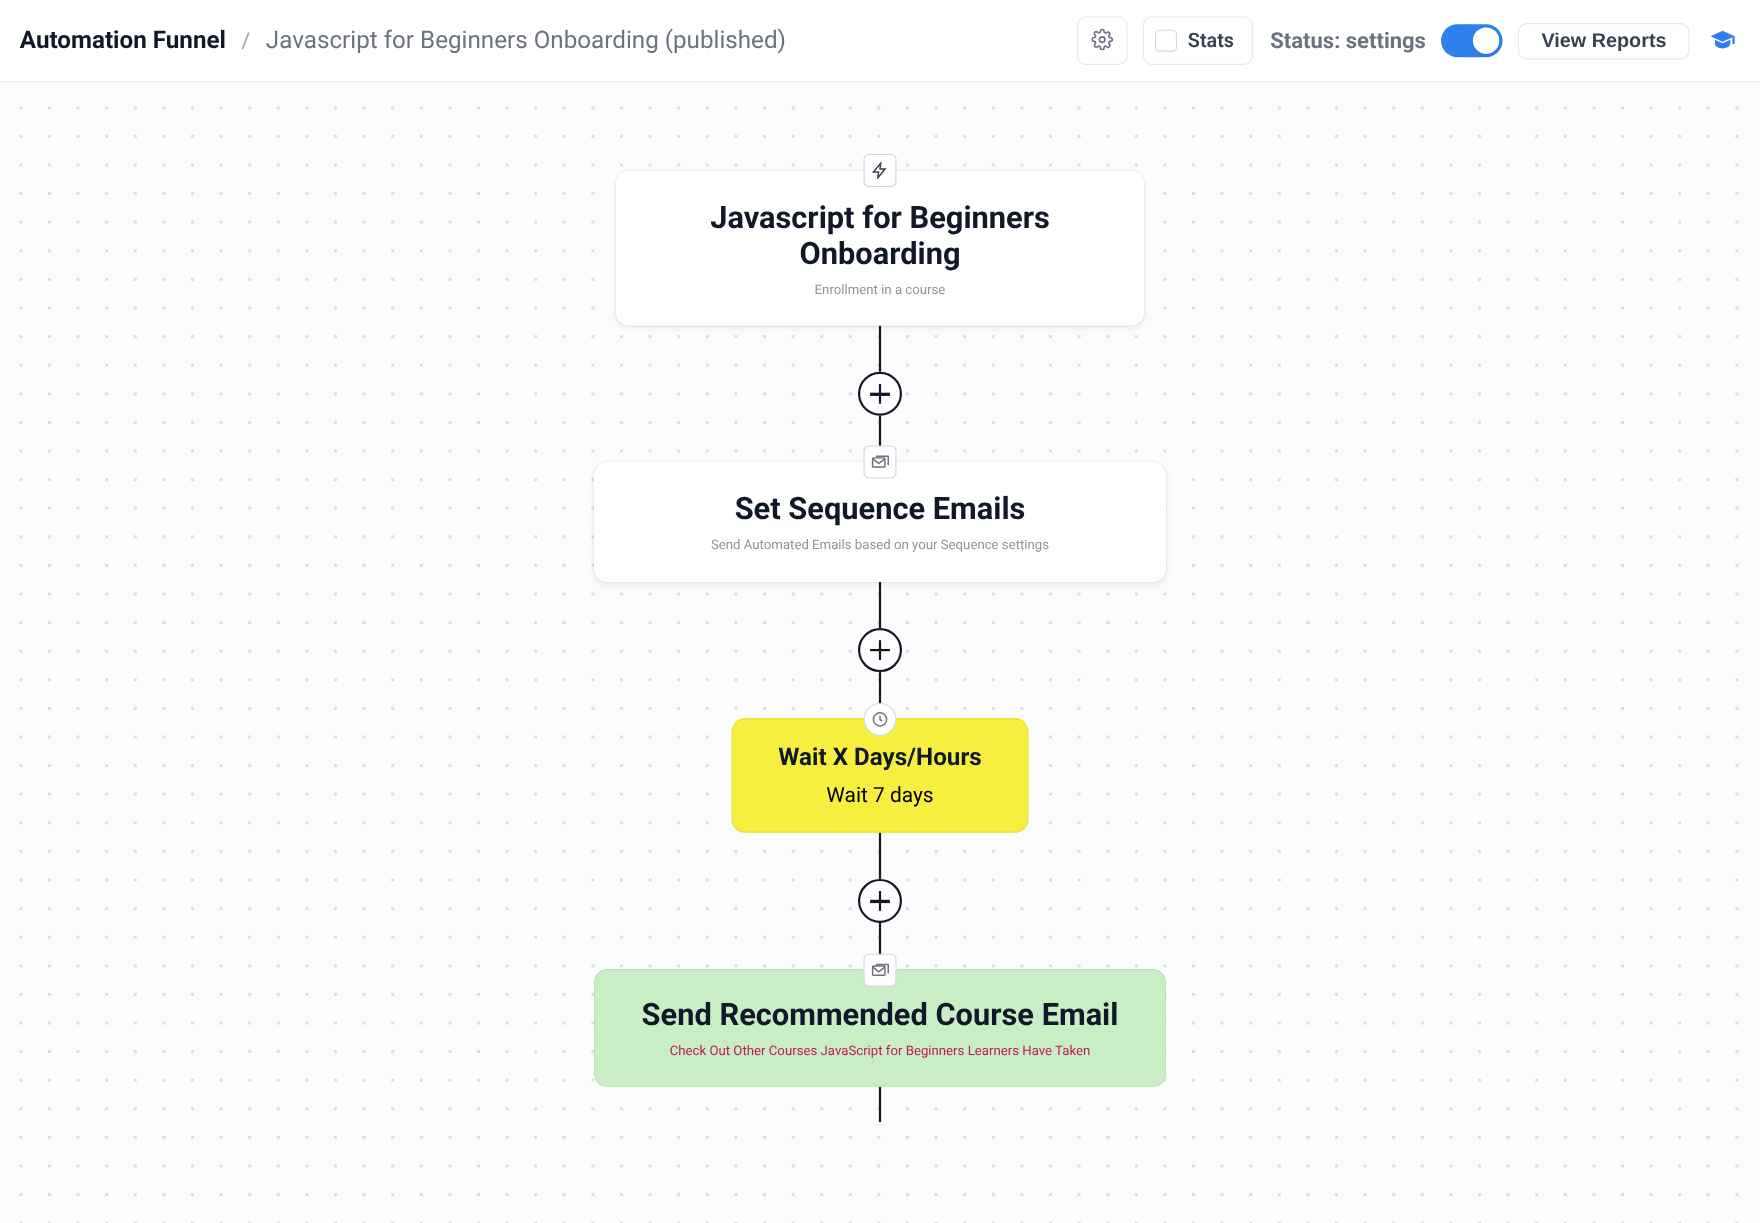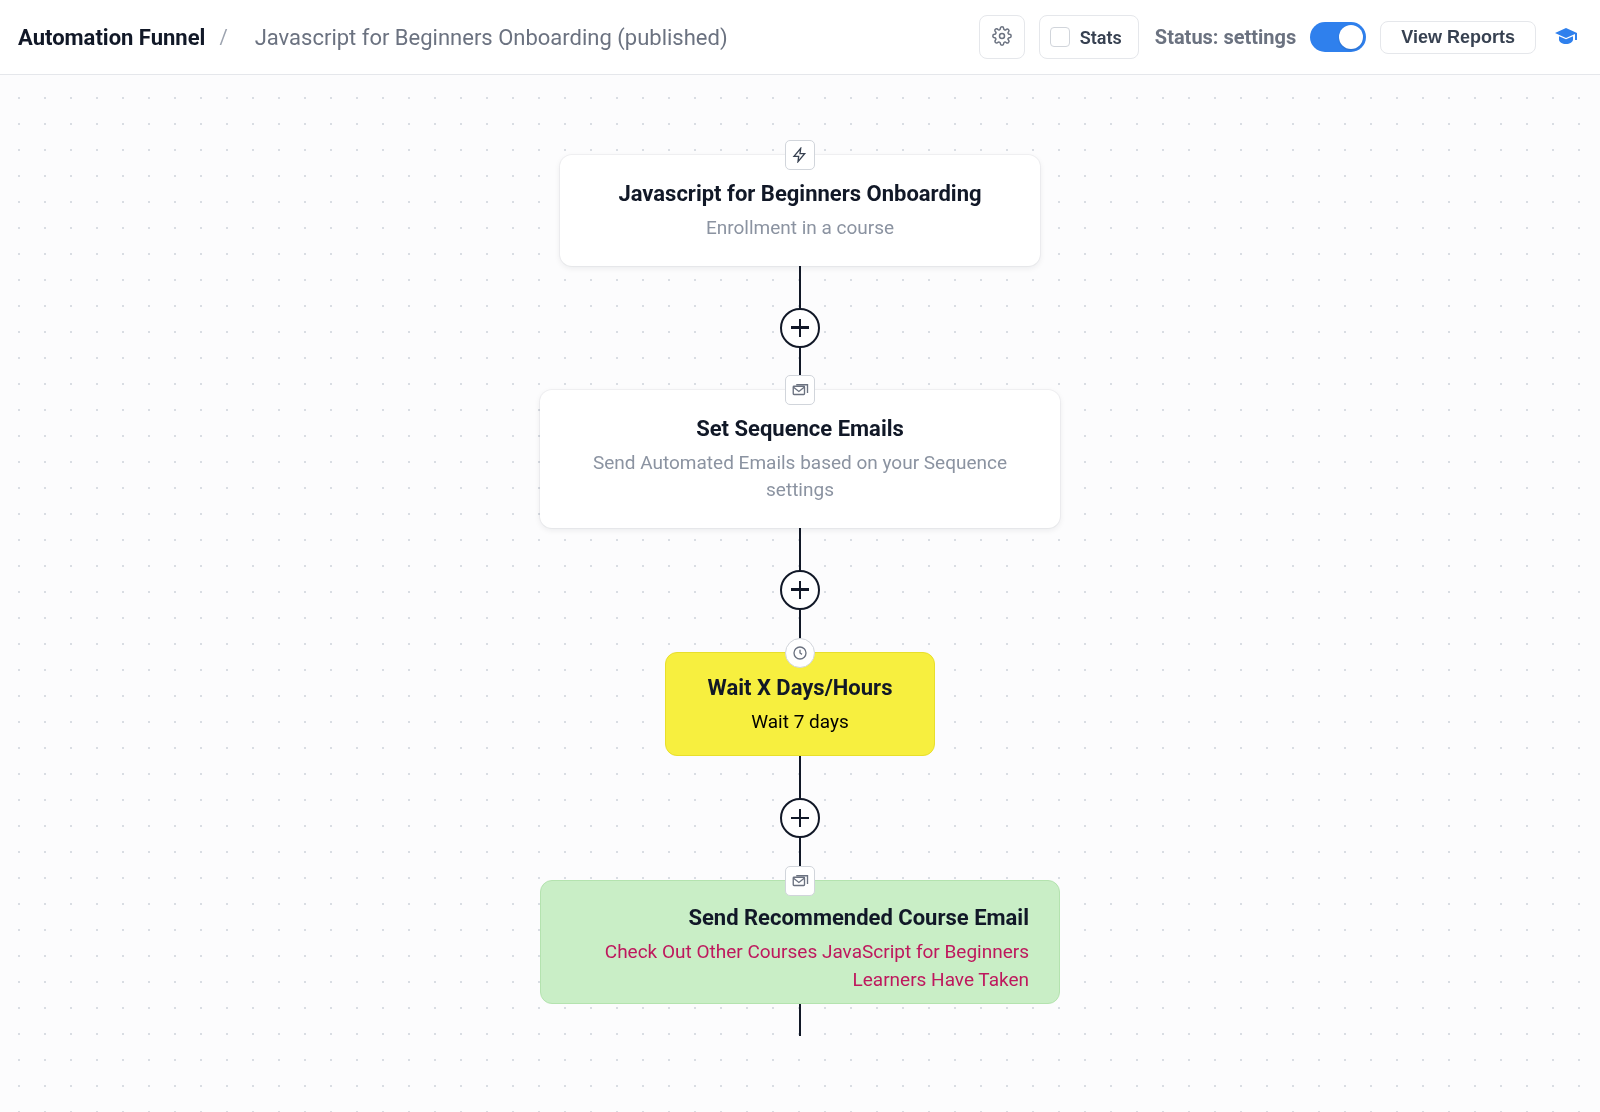--- a/index.html
+++ b/index.html
@@ -34,21 +34,20 @@
     font-weight: 700;
     color: #111827;
   }
   .breadcrumb .sep {
     color: #9ca3af;
     font-size: 20px;
   }
   .breadcrumb .leaf {
     color: #6b7280;
     font-weight: 400;
-    margin-left: 13px;
   }
 
   .hdr-controls {
     display: flex;
     align-items: center;
     gap: 14px;
     margin-left: 29px;
   }
   .icon-btn {
     width: 46px;
@@ -162,32 +161,31 @@
     box-shadow: none;
     width: 270px;
     min-width: 0;
     padding: 22px 20px 20px;
   }
   .node.send {
     background: #c9eec6;
     border: 1px solid #b4e3af;
     box-shadow: none;
     width: 530px;
-    padding: 24px 30px 10px;
-    text-align: right;
+    padding: 24px 30px 22px;
   }
 
   .node .title {
-    font-size: 22px;
+    font-size: 28px;
     font-weight: 700;
     color: #111827;
     margin-bottom: 8px;
   }
   .node .sub {
-    font-size: 19px;
+    font-size: 12px;
     color: #8b93a1;
     line-height: 1.45;
   }
   .node.wait .title { font-size: 22px; }
   .node.wait .sub   { color: #000000; font-size: 19px; }
   .node.send .sub   { color: #be185d; }
 
   .node-glyph {
     position: absolute;
     left: 50%;

